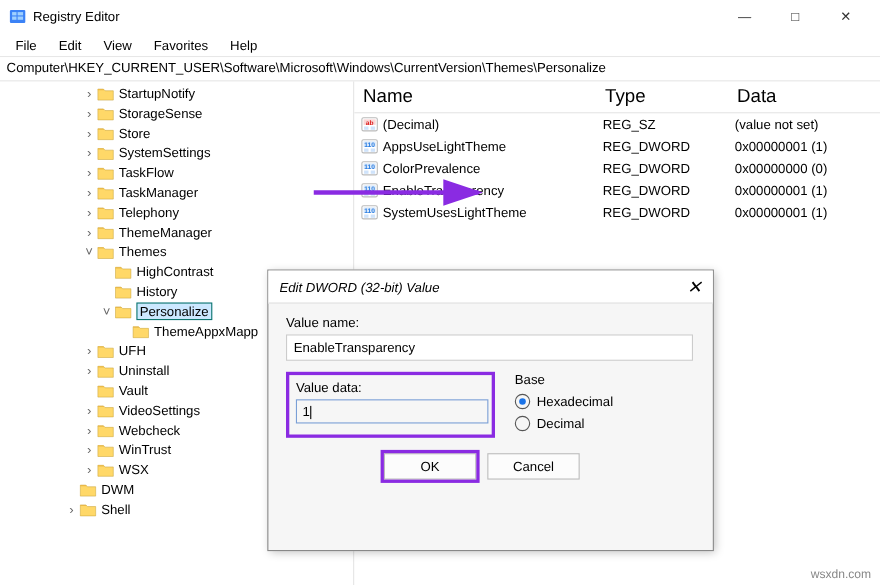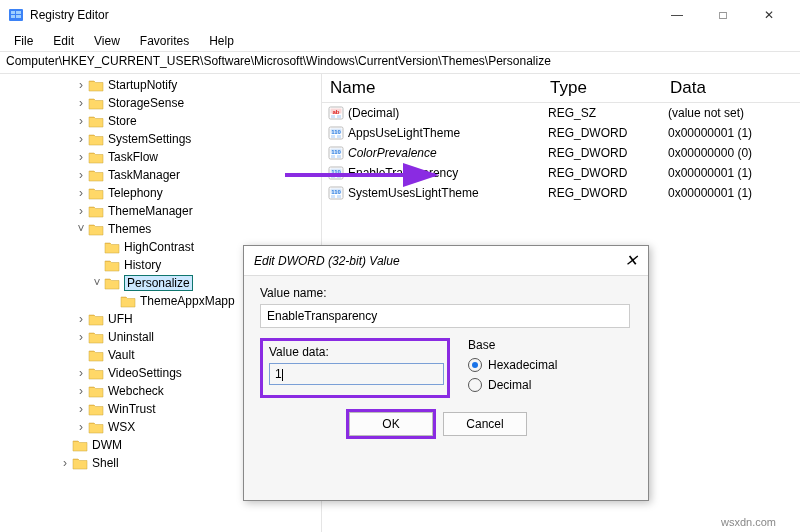--- a/index.html
+++ b/index.html
@@ -41,21 +41,21 @@
 .dialog .val-data { width: 175px; border: 1px solid #7a9fd6; padding: 3px 5px; font-size: 12px; margin-top: 2px; }
 .dialog .cursor { display: inline-block; width: 1px; height: 12px; background: #000; vertical-align: middle; }
 .dialog .base { }
 .dialog .base .grp-lbl { font-size: 12px; margin-bottom: 6px; }
 .dialog .radio { display: flex; align-items: center; gap: 6px; font-size: 12px; margin-bottom: 6px; }
 .dialog .radio .r { width: 14px; height: 14px; border: 1px solid #555; border-radius: 50%; display: flex; align-items: center; justify-content: center; }
 .dialog .radio .r.checked::after { content: ""; width: 6px; height: 6px; background: #1a73e8; border-radius: 50%; }
 .dialog .btns { display: flex; justify-content: center; gap: 10px; padding: 14px 16px 0 0; }
 .dialog .btn { width: 84px; height: 24px; background: #fcfcfc; border: 1px solid #bbb; font-size: 12px; text-align: center; line-height: 22px; }
 .dialog .btn.ok { outline: 3px solid #8a2be2; }
-.watermark { position: absolute; right: 24px; bottom: 4px; font-size: 11px; color: #888; z-index: 20; }
+.watermark { position: absolute; right: 8px; bottom: 4px; font-size: 11px; color: #888; z-index: 20; }
 </style>
 </head>
 <body>
 
 <div class="titlebar">
   <span class="app-icon">
     <svg width="16" height="16" viewBox="0 0 16 16">
         <rect x="1" y="2" width="14" height="12" rx="1" fill="#3b82f6"></rect>
         <rect x="3" y="4" width="4" height="3" fill="#9fd0ff"></rect>
         <rect x="3" y="8" width="4" height="3" fill="#9fd0ff"></rect>
@@ -336,21 +336,21 @@
           <span class="cell col-data">0x00000001 (1)</span>
         </div>
         <div class="row">
           <span class="ricon"><svg width="16" height="16" viewBox="0 0 16 16">
               <rect x="1" y="2" width="14" height="12" rx="1.5" fill="#fff" stroke="#bbb"></rect>
               <rect x="2.5" y="3.5" width="11" height="5" fill="#2a7de1" opacity=".18"></rect>
               <text x="8" y="8.5" font-size="6" text-anchor="middle" fill="#2a7de1" font-weight="bold">110</text>
               <rect x="3" y="10" width="4" height="3" fill="#cfe3fb"></rect>
               <rect x="9" y="10" width="4" height="3" fill="#cfe3fb"></rect>
             </svg></span>
-          <span class="cell col-name" style="width: 200px; font-style: italic;">ColorPrevalence</span>
+          <span class="cell col-name" style="width: 200px;">ColorPrevalence</span>
           <span class="cell col-type" style="width: 120px;">REG_DWORD</span>
           <span class="cell col-data">0x00000000 (0)</span>
         </div>
         <div class="row">
           <span class="ricon"><svg width="16" height="16" viewBox="0 0 16 16">
               <rect x="1" y="2" width="14" height="12" rx="1.5" fill="#fff" stroke="#bbb"></rect>
               <rect x="2.5" y="3.5" width="11" height="5" fill="#2a7de1" opacity=".18"></rect>
               <text x="8" y="8.5" font-size="6" text-anchor="middle" fill="#2a7de1" font-weight="bold">110</text>
               <rect x="3" y="10" width="4" height="3" fill="#cfe3fb"></rect>
               <rect x="9" y="10" width="4" height="3" fill="#cfe3fb"></rect>

